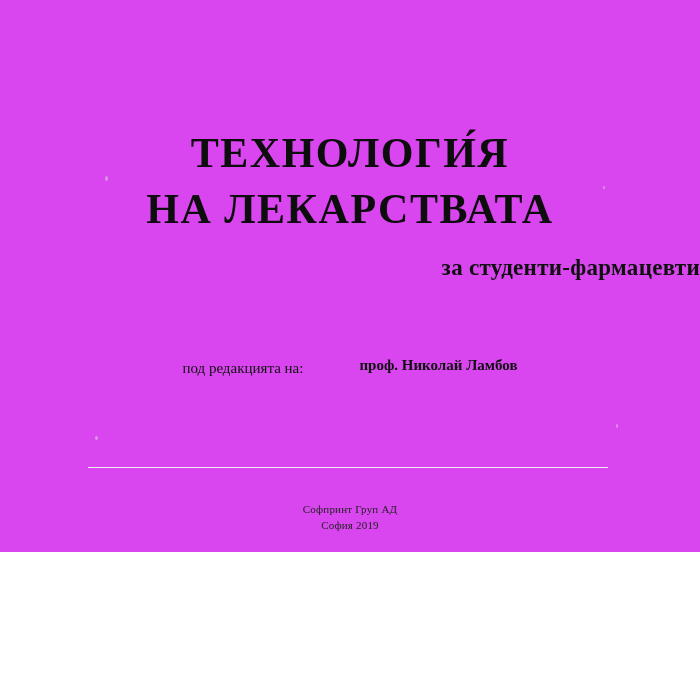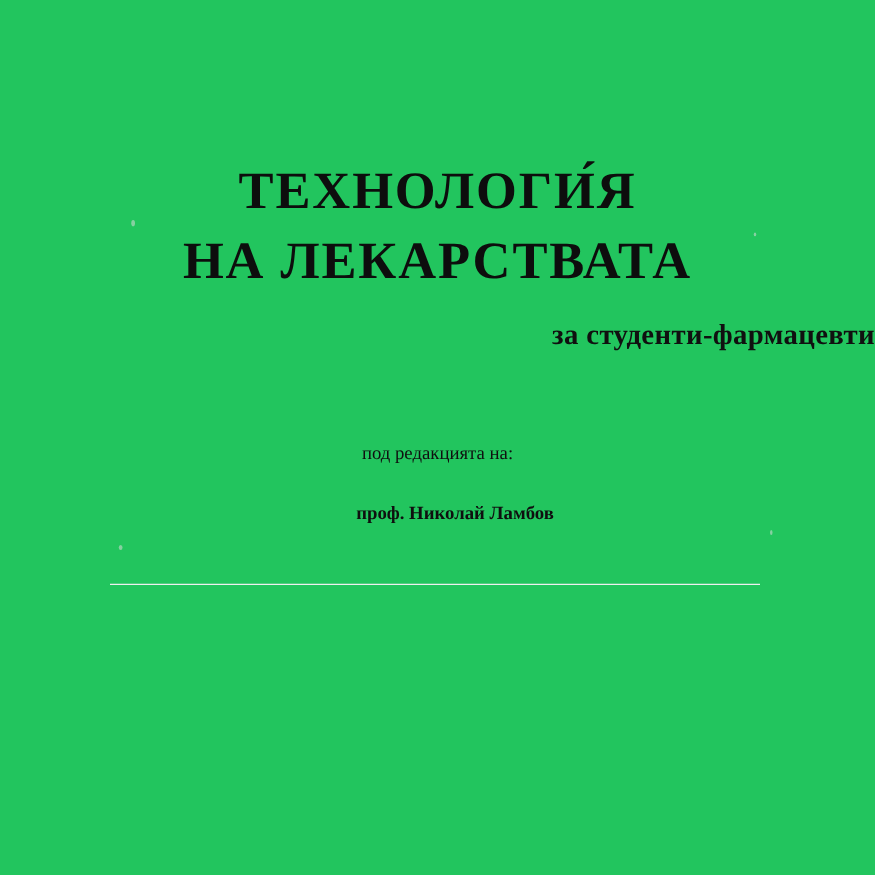--- a/index.html
+++ b/index.html
@@ -10,22 +10,22 @@
   body {
     width: 700px;
     height: 700px;
     overflow: hidden;
     font-family: "Liberation Serif", "DejaVu Serif", serif;
     color: #111111;
   }
   .page {
     position: relative;
     width: 700px;
-    height: 700px;
-    background: #22c55e;
+    height: 552px;
+    background: #d946ef;
   }
   
   .scan-speck {
     position: absolute;
     background: #d8d8d8;
     border-radius: 50%;
     opacity: 0.55;
   }
   .scan-line {
     position: absolute;
@@ -63,23 +63,22 @@
   .editors {
     position: absolute;
     top: 354px;
     left: 0;
     width: 700px;
     display: flex;
     justify-content: center;
   }
   .editors-inner {
     display: flex;
-    align-items: center;
+    align-items: flex-end;
     gap: 28px;
-    flex-direction: column;
   }
   .editors-label {
     font-family: "Liberation Serif", "DejaVu Serif", serif;
     font-size: 15px;
     color: #101010;
     padding-top: 1px;
     white-space: nowrap;
   }
   .editors-names {
     font-family: "Liberation Serif", "DejaVu Serif", serif;
@@ -123,14 +122,18 @@
 
   <div class="editors">
     <div class="editors-inner">
       <div class="editors-label">под редакцията на:</div>
       <div class="editors-names">
         <div>проф. Николай Ламбов</div>
       </div>
     </div>
   </div>
 
+  <div class="colophon">
+    <div>Софпринт Груп АД</div>
+    <div>София 2019</div>
+  </div>
 
 </div>
 
 </body></html>

